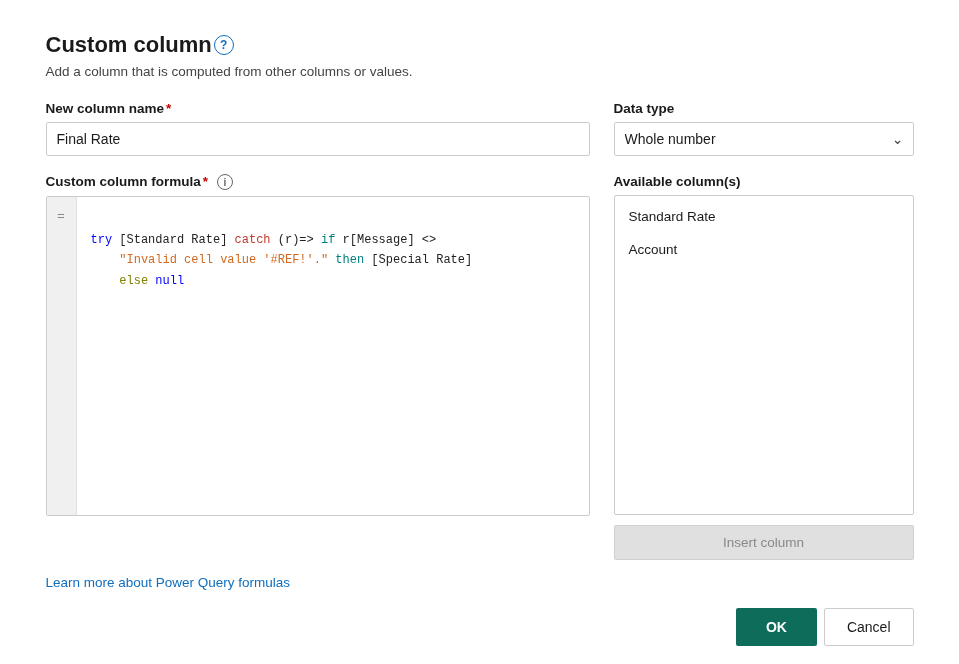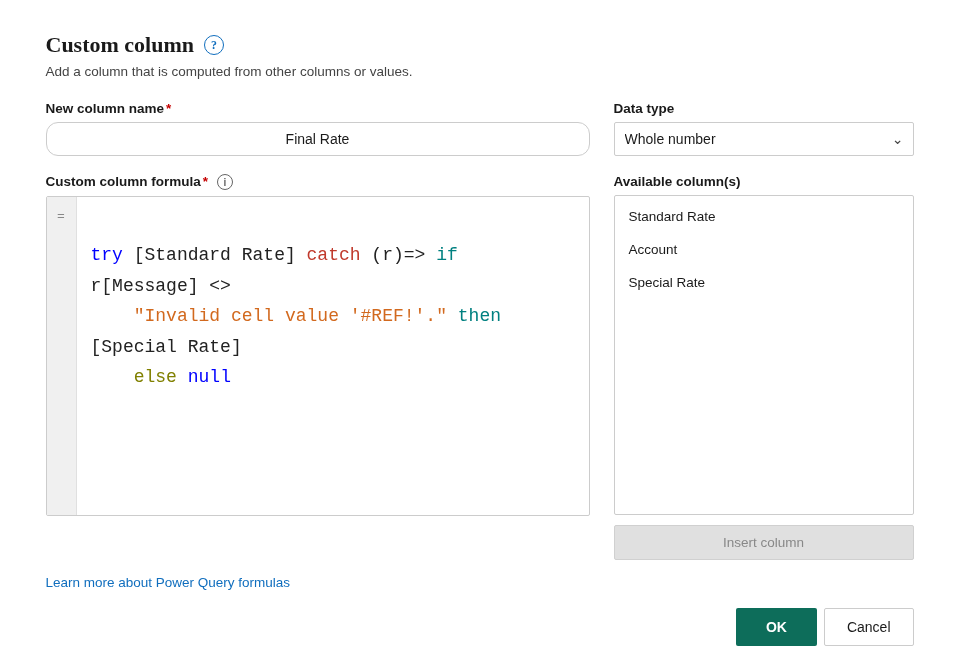--- a/index.html
+++ b/index.html
@@ -16,23 +16,22 @@
     }
     .dialog {
       background: #fff;
       width: 940px;
       padding: 32px 36px 28px 36px;
       position: relative;
     }
     .dialog-title-row {
       display: flex;
       align-items: center;
-      gap: 10px;
+      gap: 2px;
       margin-bottom: 6px;
-      font-family: Liberation Serif, serif;
     }
     .dialog-title {
       font-size: 22px;
       font-weight: 600;
       color: #1a1a1a;
     }
     .help-icon {
       display: inline-flex;
       align-items: center;
       justify-content: center;
@@ -83,26 +82,25 @@
       color: #666;
       font-size: 10px;
       font-weight: 700;
       margin-left: 5px;
       cursor: pointer;
       vertical-align: middle;
     }
     .text-input {
       width: 100%;
       border: 1px solid #ccc;
-      border-radius: 12px;
+      border-radius: 2px;
       padding: 8px 10px;
       font-size: 14px;
       color: #1a1a1a;
       outline: none;
-      text-align: center;
     }
     .select-wrapper {
       position: relative;
     }
     .select-box {
       width: 100%;
       border: 1px solid #ccc;
       border-radius: 2px;
       padding: 8px 36px 8px 10px;
       font-size: 14px;
@@ -147,21 +145,21 @@
       padding: 12px 8px;
       color: #888;
       font-size: 13px;
       font-family: 'Consolas', 'Courier New', monospace;
       min-width: 30px;
       text-align: center;
       user-select: none;
     }
     .formula-editor {
       padding: 12px 14px;
-      font-size: 18px;
+      font-size: 12px;
       font-family: 'Consolas', 'Courier New', monospace;
       line-height: 1.7;
       flex: 1;
       white-space: pre-wrap;
     }
     
     .kw-blue { color: #0000ff; }
     .kw-red { color: #c0392b; }
     .kw-teal { color: #008080; }
     .str-orange { color: #d2691e; }
@@ -279,21 +277,20 @@
     <span class="str-orange">"Invalid cell value '#REF!'."</span> <span class="kw-teal">then</span> [Special Rate]
     <span class="kw-olive">else</span> <span class="kw-blue">null</span>
         </div>
       </div>
     </div>
     <div class="formula-col-right">
       <div class="available-columns-label">Available column(s)</div>
       <div class="columns-list">
         <div class="column-item">Standard Rate</div>
         <div class="column-item">Account</div>
-        <div class="column-item">Special Rate</div>
       </div>
       <button class="insert-btn" disabled="">Insert column</button>
     </div>
   </div>
 
   
   <a class="learn-more-link" href="#">Learn more about Power Query formulas</a>
 
   
   <div class="dialog-footer">

